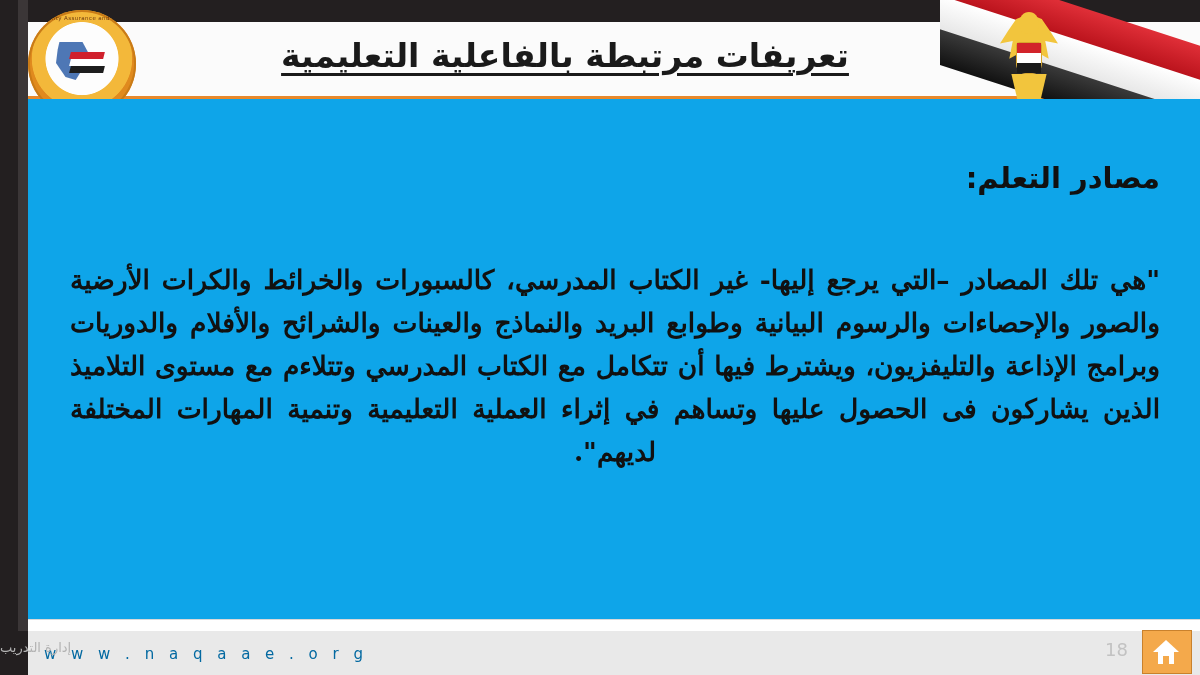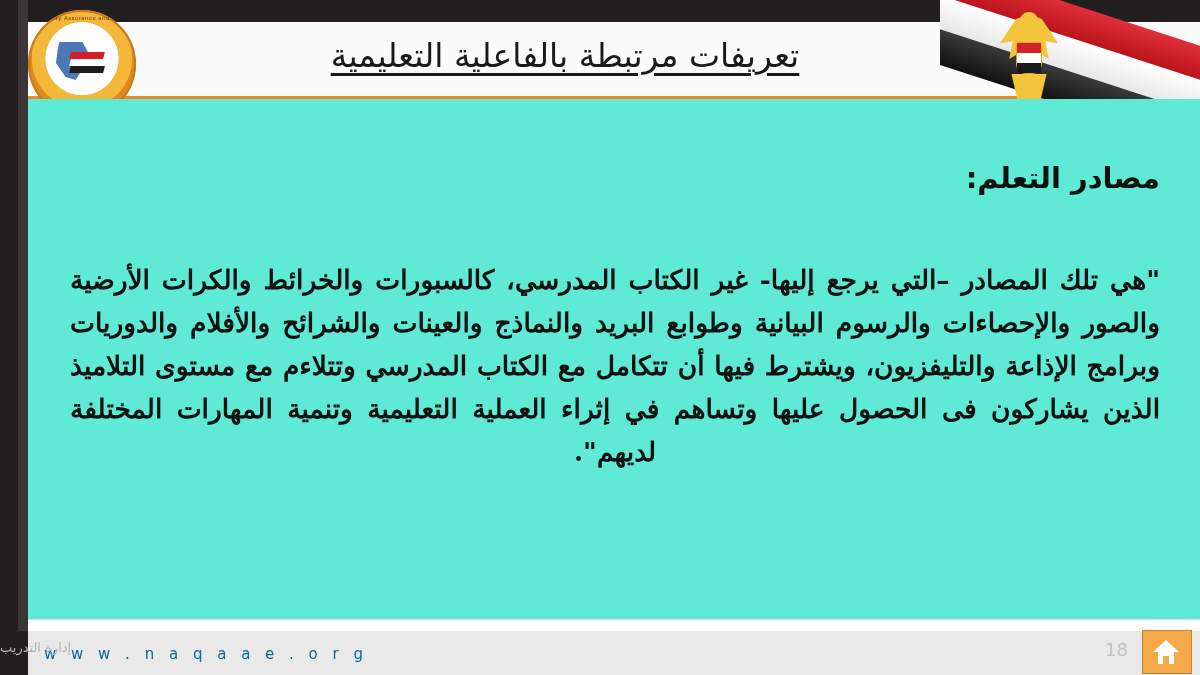--- a/index.html
+++ b/index.html
@@ -53,21 +53,21 @@
     position: absolute;
     left: 150px; top: 24px;
     width: 830px; height: 62px;
     display: flex;
     align-items: center;
     justify-content: center;
   }
   .header-title {
     font-family: "DejaVu Sans", "Liberation Sans", sans-serif;
     font-size: 33px;
-    font-weight: normal;
+    font-weight: bold;
     color: #1a1a1a;
     text-decoration: underline;
     text-underline-offset: 6px;
     white-space: nowrap;
     direction: rtl;
   }
 
   
   .logo {
     position: absolute;
@@ -207,21 +207,21 @@
     width: 62px; height: 16px;
     background: #f2c53d;
     border-radius: 8px;
   }
 
   
   .content {
     position: absolute;
     left: 28px; top: 99px;
     width: 1172px; height: 520px;
-    background: #5eead4;
+    background: #0ea5e9;
   }
   .subtitle {
     position: absolute;
     right: 40px; top: 62px;
     font-size: 29px;
     font-weight: bold;
     color: #111111;
     direction: rtl;
   }
   .body-text {

